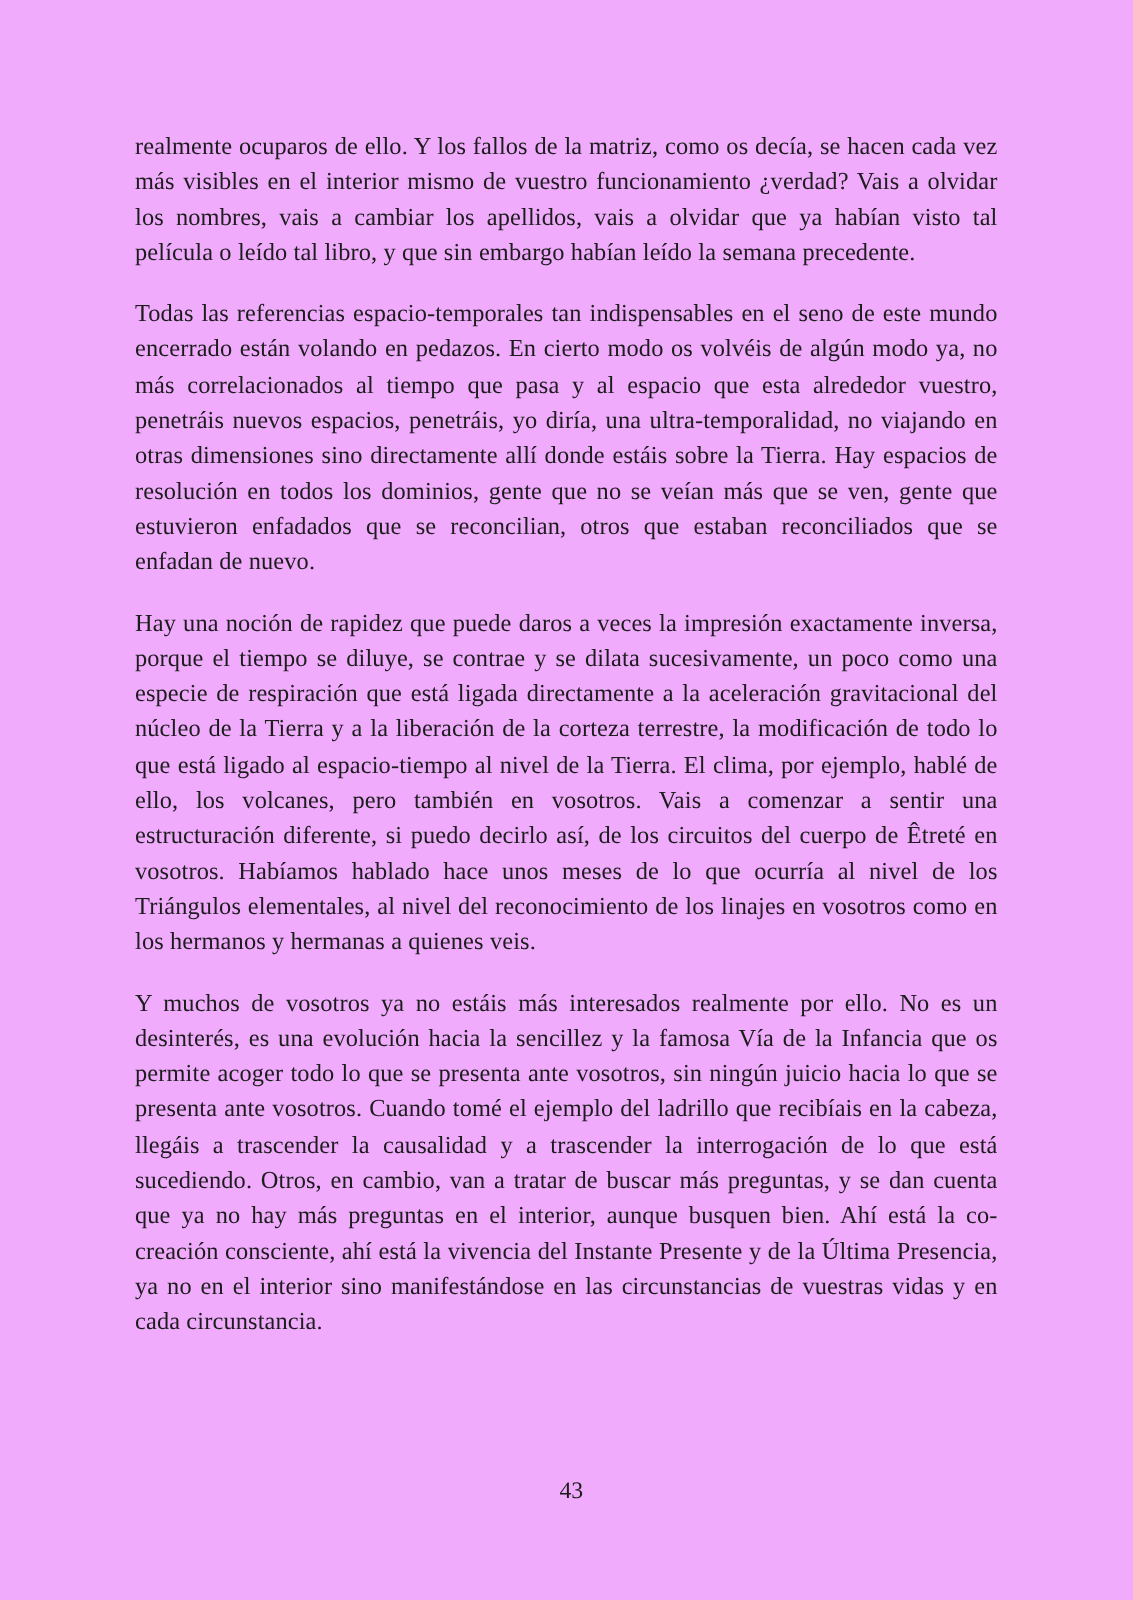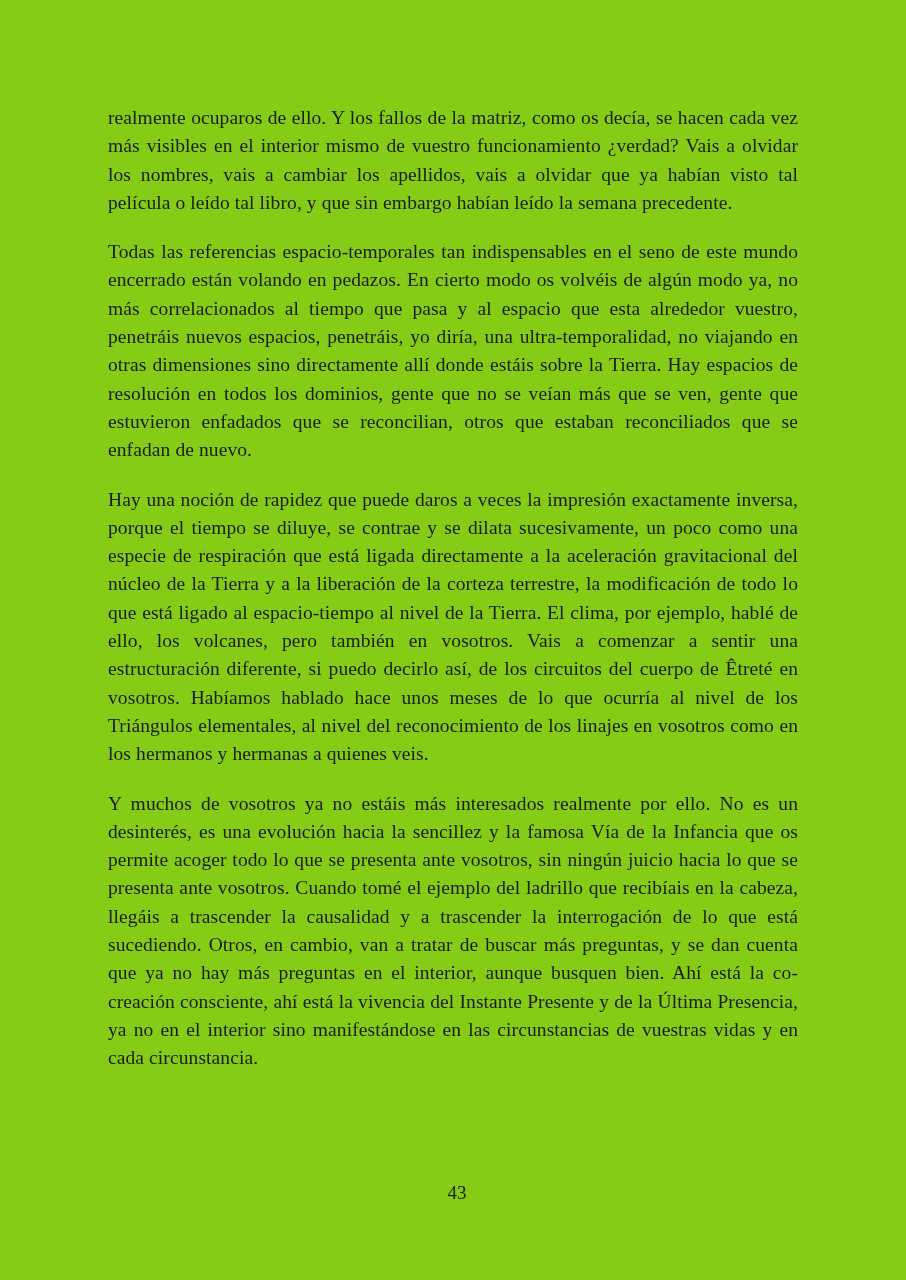--- a/index.html
+++ b/index.html
@@ -4,21 +4,21 @@
 <style>
   html, body {
     margin: 0;
     padding: 0;
     background: #ffffff;
   }
   .page {
     position: relative;
     width: 906px;
     height: 1280px;
-    background: #84cc16;
+    background: #f0abfc;
     overflow: hidden;
     font-family: "Liberation Serif", "DejaVu Serif", serif;
     color: #1c1c1c;
   }
   .text-block {
     position: absolute;
     left: 108px;
     top: 104px;
     width: 690px;
   }

